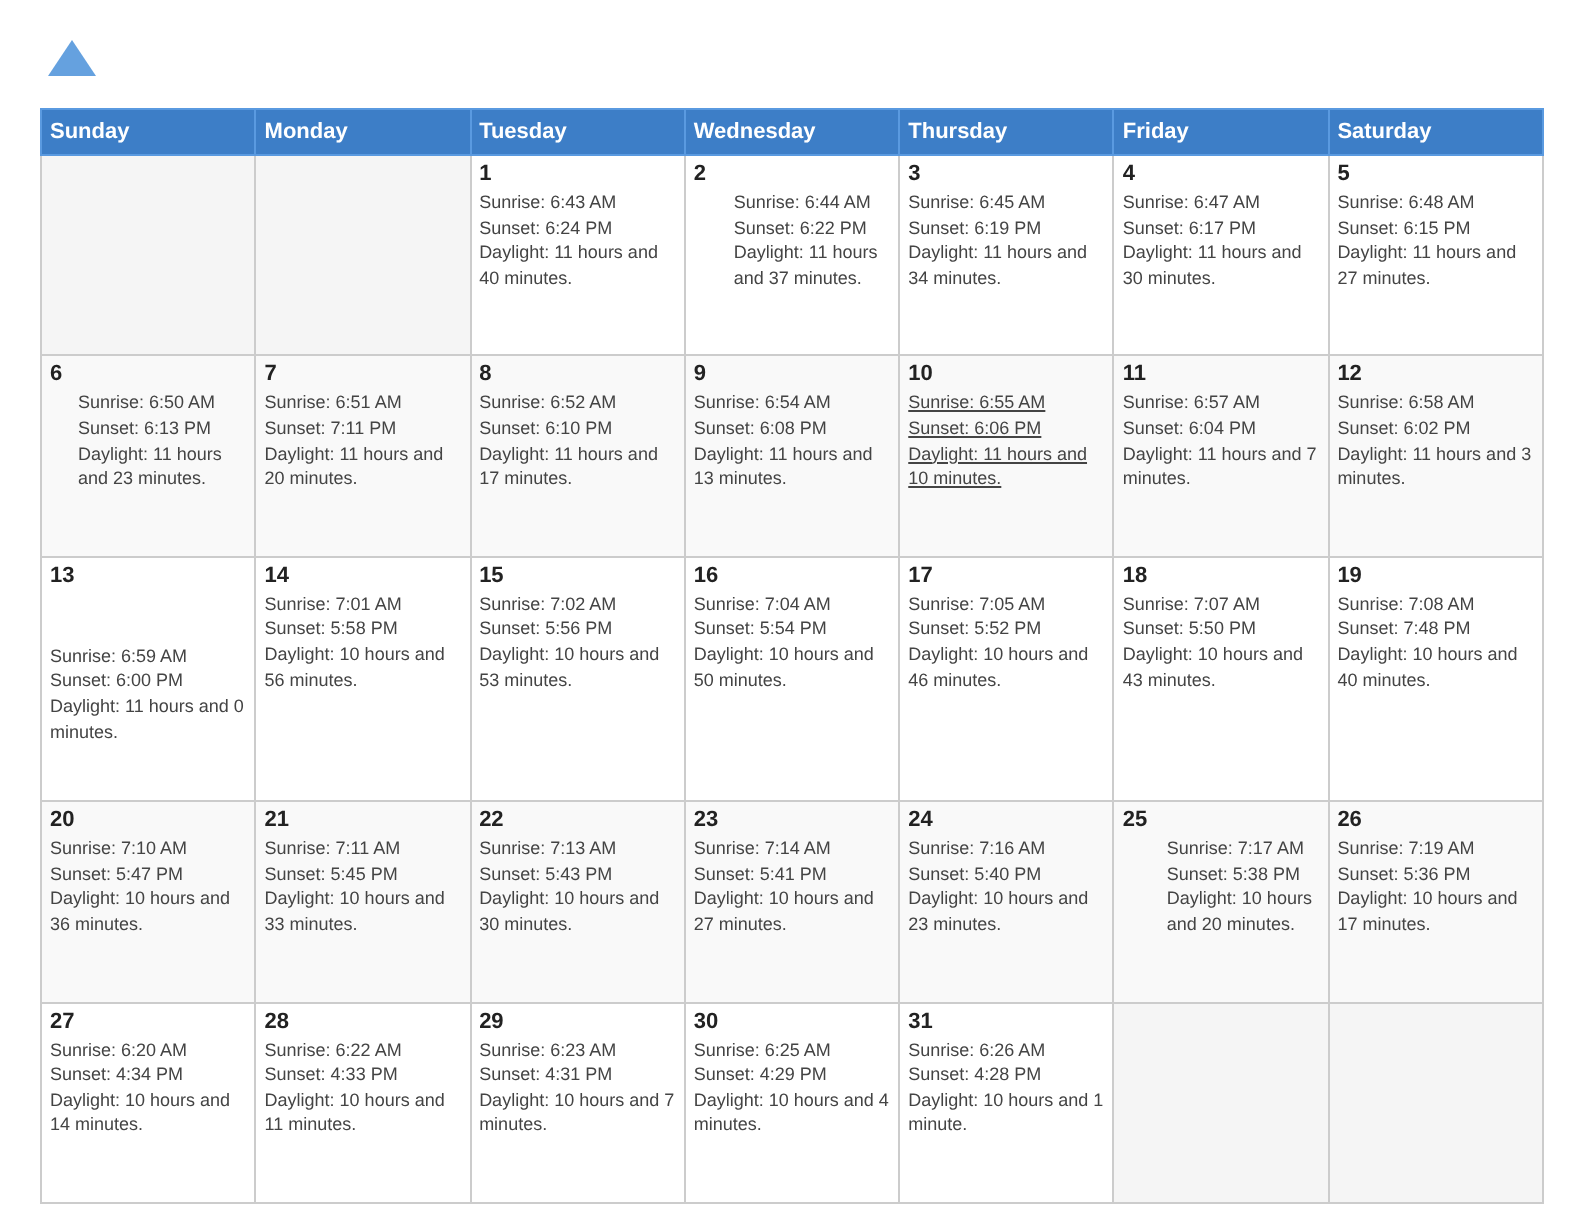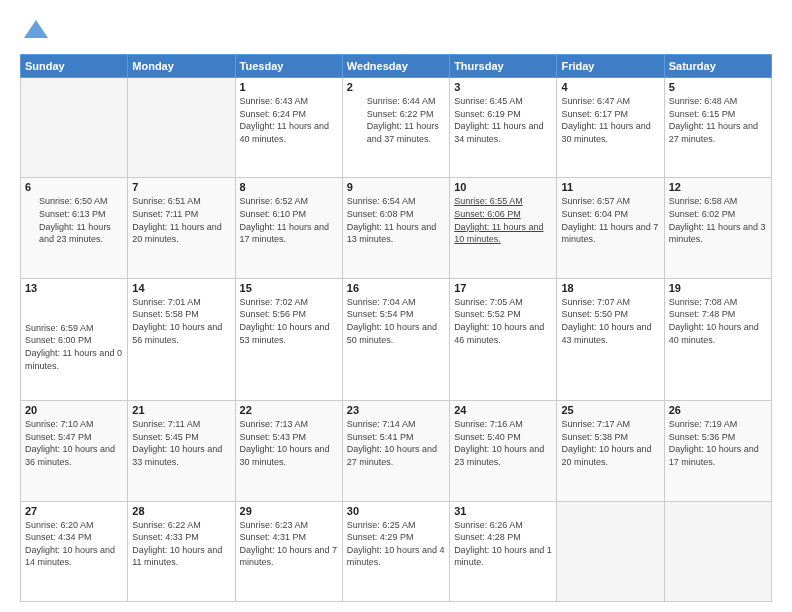--- a/index.html
+++ b/index.html
@@ -289,21 +289,21 @@
 Daylight: 10 hours and 27 minutes.</div>
           </td>
           <td>
             <span class="day-num">24</span>
             <div class="day-info" style="white-space: pre-line;">Sunrise: 7:16 AM
 Sunset: 5:40 PM
 Daylight: 10 hours and 23 minutes.</div>
           </td>
           <td>
             <span class="day-num">25</span>
-            <div class="day-info" style="white-space: pre-line;">Sunrise: 7:17 AM
+            <div class="day-info" style="white-space: pre-line; margin-left: 22px;">Sunrise: 7:17 AM
 Sunset: 5:38 PM
 Daylight: 10 hours and 20 minutes.</div>
           </td>
           <td>
             <span class="day-num">26</span>
             <div class="day-info" style="white-space: pre-line;">Sunrise: 7:19 AM
 Sunset: 5:36 PM
 Daylight: 10 hours and 17 minutes.</div>
           </td>
         </tr>

